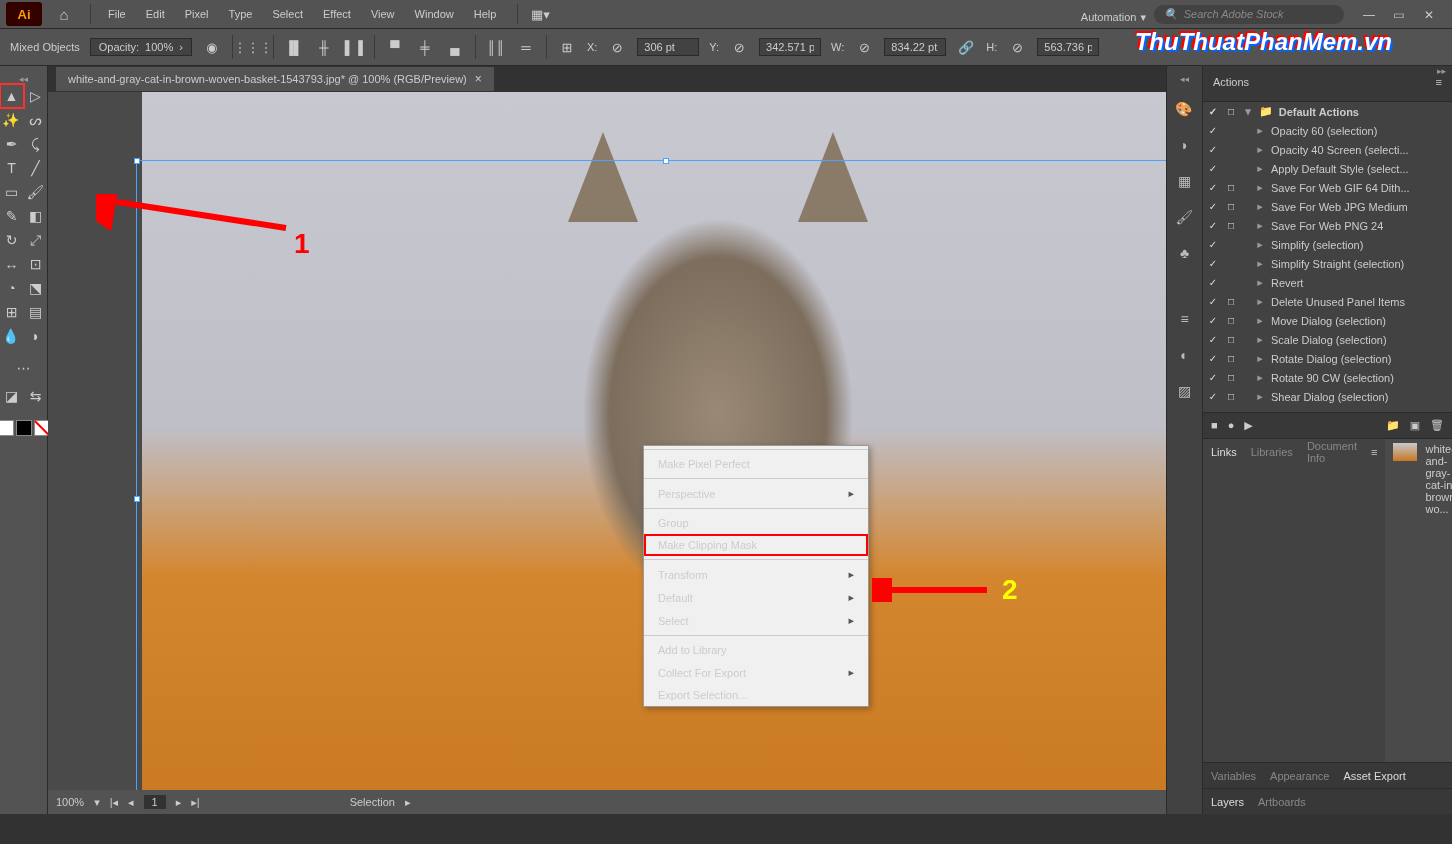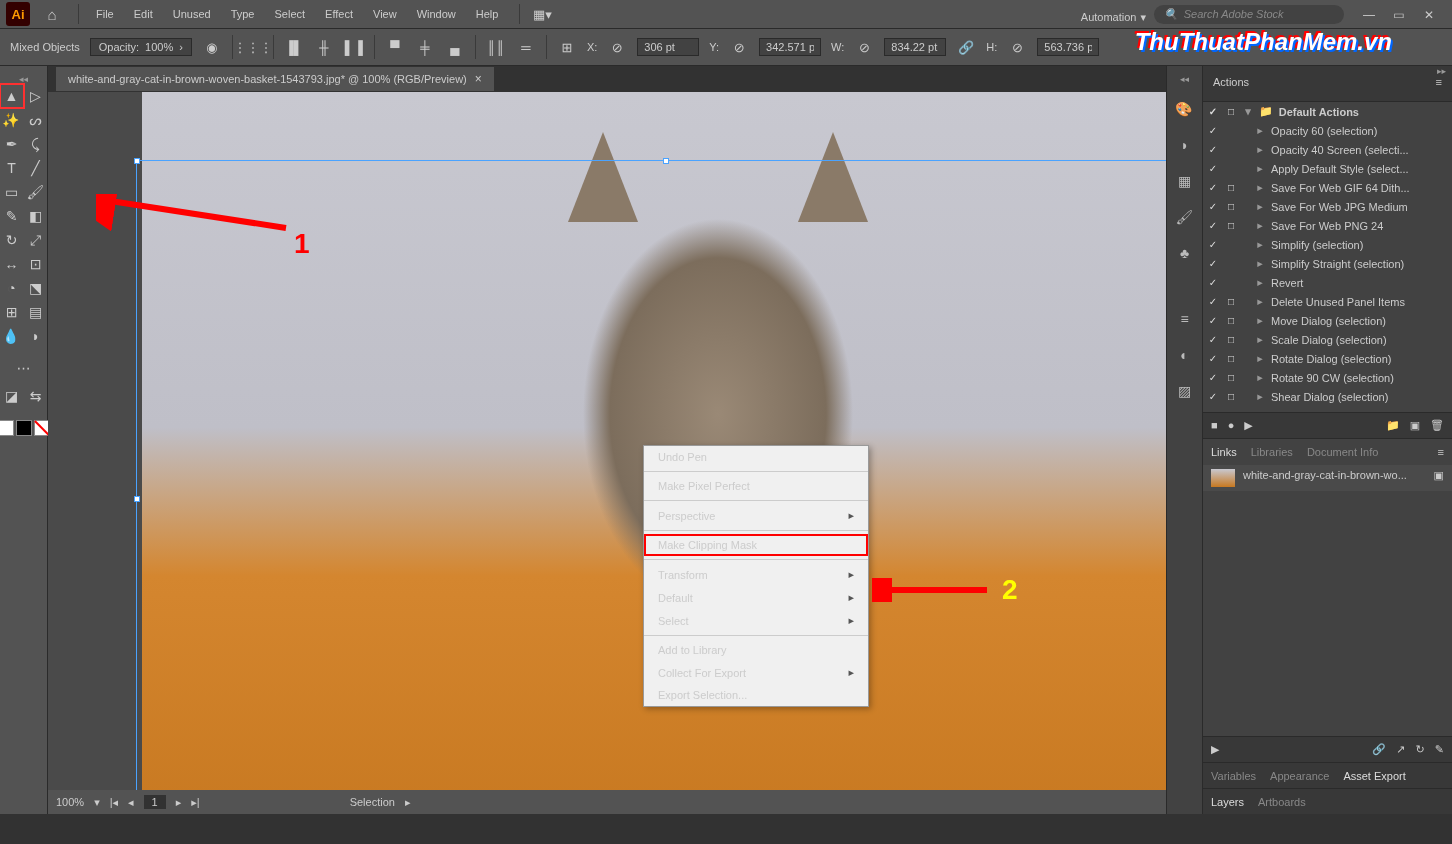--- a/index.html
+++ b/index.html
@@ -1,18 +1,18 @@
 <!DOCTYPE html>
 <html><head>
 <meta charset="utf-8">
 <style>
 *{margin:0;padding:0;box-sizing:border-box;font-family:"Segoe UI",Tahoma,sans-serif;font-size:11px;color:#ccc;user-select:none}
 body{background:#323232;width:1452px;height:844px;overflow:hidden;position:relative}
 .top-menu{height:28px;background:#535353;display:flex;align-items:center;padding:0 6px;gap:4px}
-.ai-logo{width:24px;height:24px;background:#330000;color:#ff9a00;font-weight:bold;font-size:13px;display:flex;align-items:center;justify-content:center;border-radius:3px}
+.ai-logo{width:36px;height:24px;background:#330000;color:#ff9a00;font-weight:bold;font-size:13px;display:flex;align-items:center;justify-content:center;border-radius:3px}
 .home-ico{width:20px;height:20px;display:flex;align-items:center;justify-content:center;font-size:15px;color:#ccc;margin:0 8px}
 .menu-items{display:flex;gap:2px}
 .menu-item{padding:4px 9px;cursor:default}
 .top-right{margin-left:auto;display:flex;align-items:flex-end;gap:8px}
 .search-box{background:#424242;border-radius:12px;padding:3px 10px;width:190px;color:#888;font-style:italic;display:flex;align-items:center;gap:6px}
 .win-btns{display:flex;gap:8px;padding:0 6px}
 .win-btn{width:22px;height:18px;display:flex;align-items:center;justify-content:center;font-size:12px}
 .control-bar{height:38px;background:#535353;border-top:1px solid #2a2a2a;border-bottom:1px solid #2a2a2a;display:flex;align-items:center;padding:12px 10px;gap:10px}
 .ctrl-lbl{color:#ccc}
 .ctrl-input{background:#424242;border:1px solid #2a2a2a;padding:2px 6px;color:#ccc;width:62px;text-align:left}
@@ -60,33 +60,33 @@
 .link-thumb{width:24px;height:18px;background:linear-gradient(180deg,#c8c8d0,#c77820)}
 .bottom-tabs{height:26px;background:#383838;display:flex;align-items:center;padding:0 8px;gap:14px;border-top:1px solid #2a2a2a}
 .watermark{position:absolute;right:60px;top:28px;font-size:24px;font-weight:800;color:#fff;text-shadow:2px 2px 0 #0066ff,-2px -2px 0 #ff0000;font-style:italic;pointer-events:none;z-index:50}
 .annot1{position:absolute;left:246px;top:136px;font-size:28px;font-weight:bold;color:#ff0000;z-index:15}
 .annot2{position:absolute;left:954px;top:482px;font-size:28px;font-weight:bold;color:#ffff00;z-index:25}
 .arrow1{position:absolute;left:48px;top:102px;width:200px;height:40px;z-index:15}
 .arrow2{position:absolute;left:824px;top:486px;width:120px;height:24px;z-index:25}
 .sel-outline{position:absolute;left:88px;top:68px;width:1060px;height:678px;border:1px solid #4aa3ff;pointer-events:none;z-index:10}
 .sel-handle{position:absolute;width:6px;height:6px;background:#fff;border:1px solid #4aa3ff}
 .opacity-box{display:flex;align-items:center;gap:6px;background:#424242;padding:2px 8px;border:1px solid #2a2a2a}
-.links-area{flex:1;display:flex;flex-direction:column}
+.links-area{flex:1;display:flex;}
 </style>
 </head>
 <body>
 
 <div class="top-menu">
   <div class="ai-logo">Ai</div>
   <div class="home-ico">⌂</div>
   <div style="width:1px;height:20px;background:#3a3a3a;margin:0 4px"></div>
   <div class="menu-items" id="menu-items">
       <div class="menu-item">File</div>
       <div class="menu-item">Edit</div>
-      <div class="menu-item">Unused</div>
+      <div class="menu-item">Pixel</div>
       <div class="menu-item">Type</div>
       <div class="menu-item">Select</div>
       <div class="menu-item">Effect</div>
       <div class="menu-item">View</div>
       <div class="menu-item">Window</div>
       <div class="menu-item">Help</div>
     </div>
   <div style="width:1px;height:20px;background:#3a3a3a;margin:0 8px"></div>
   <div class="ctrl-ico">▦▾</div>
   <div class="top-right">
@@ -226,33 +226,33 @@
           <defs>
             <marker id="ah1" markerWidth="10" markerHeight="10" refX="2" refY="5" orient="auto">
               <path d="M0,0 L10,5 L0,10 z" fill="#ff0000"></path>
             </marker>
           </defs>
           <line x1="190" y1="34" x2="8" y2="6" stroke="#ff0000" stroke-width="6" marker-end="url(#ah1)"></line>
         </svg>
       <div class="annot1">1</div>
 
       <div class="context-menu">
-        <div class="cm-item">
-            <span>Undo Pen</span>
-          </div>
         <div class="cm-sep"></div>
         <div class="cm-item">
             <span>Make Pixel Perfect</span>
           </div>
         <div class="cm-sep"></div>
         <div class="cm-item dis">
             <span>Perspective</span>
             <span class="cm-arr">▸</span>
           </div>
         <div class="cm-sep"></div>
+        <div class="cm-item">
+            <span>Group</span>
+          </div>
         <div class="cm-item hl">
             <span>Make Clipping Mask</span>
           </div>
         <div class="cm-sep"></div>
         <div class="cm-item">
             <span>Transform</span>
             <span class="cm-arr">▸</span>
           </div>
         <div class="cm-item">
             <span>Default</span>

